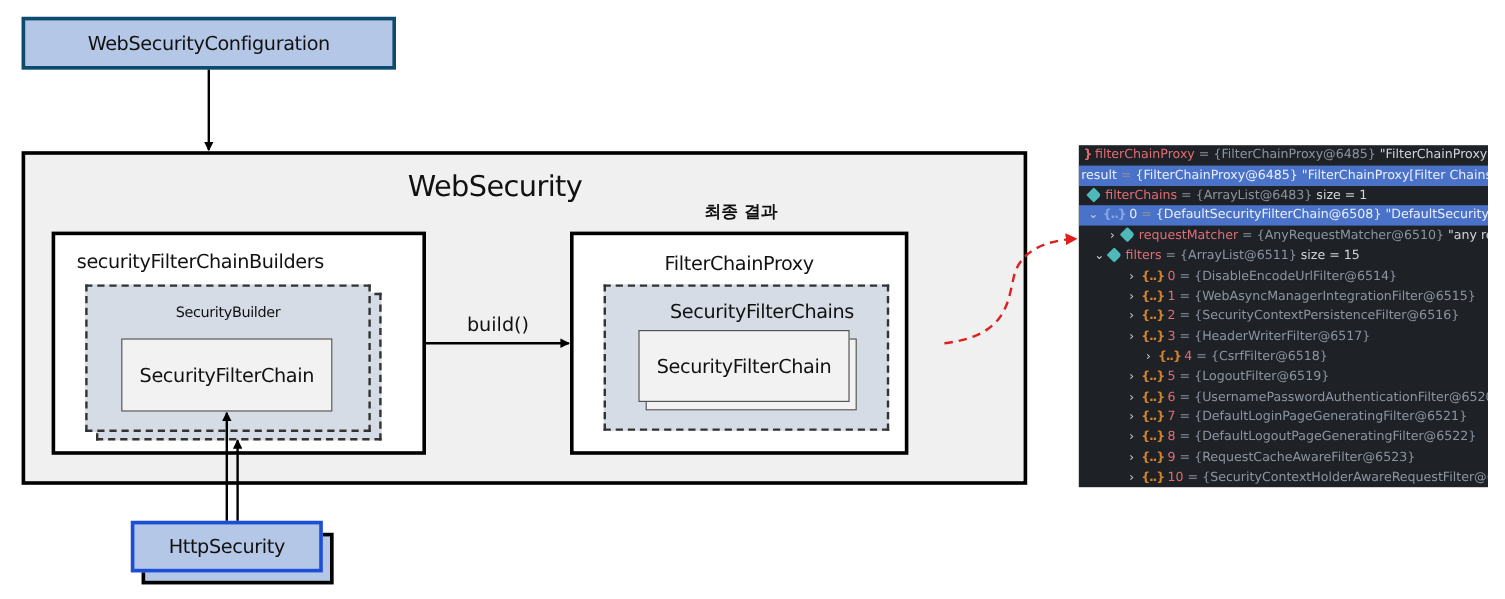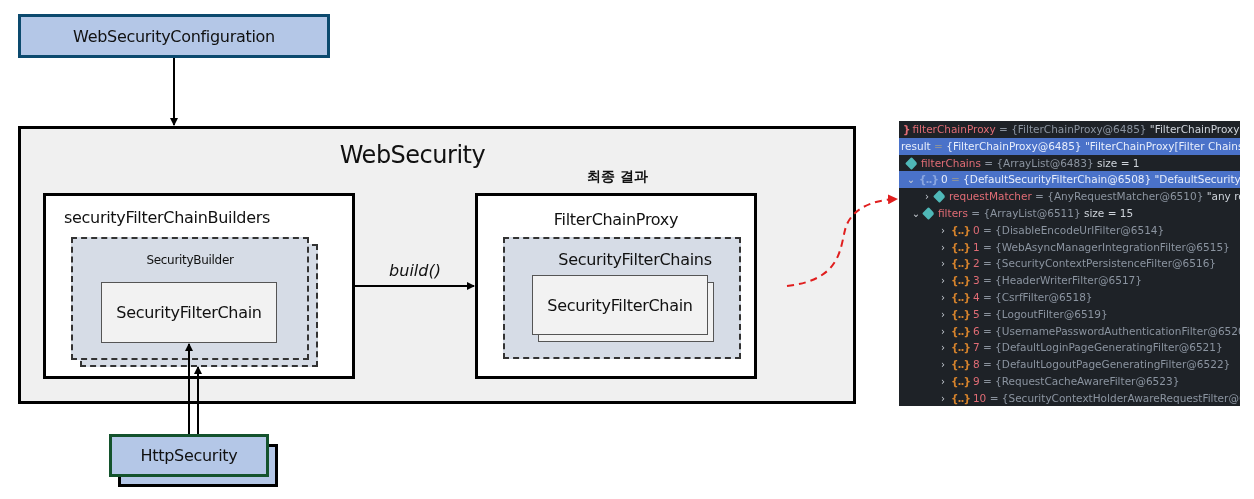--- a/index.html
+++ b/index.html
@@ -36,25 +36,25 @@
   #sfc-left { left: 101px; top: 282px; width: 176px; height: 61px; background: #f2f2f2; border: 1px solid #555; font-size: 16px; letter-spacing: -0.3px; }
 
   
   #proxy-box { left: 475px; top: 193px; width: 282px; height: 186px; background: #fff; border: 3px solid #000; }
   #proxy-title { left: 475px; top: 207px; width: 282px; height: 24px; font-size: 16px; letter-spacing: -0.3px; }
   #chains-box { left: 503px; top: 237px; width: 238px; height: 122px; }
   #chains-title { left: 503px; top: 247px; width: 264px; height: 24px; font-size: 16px; letter-spacing: -0.3px; }
   #sfc-right-back { left: 538px; top: 282px; width: 176px; height: 60px; background: #f2f2f2; border: 1px solid #555; }
   #sfc-right { left: 532px; top: 275px; width: 176px; height: 60px; background: #f2f2f2; border: 1px solid #555; font-size: 16px; letter-spacing: -0.3px; }
 
-  #build-label { left: 380px; top: 258px; width: 70px; height: 24px; font-size: 16px; font-style: italic; }
+  #build-label { left: 380px; top: 258px; width: 70px; height: 24px; font-size: 16px; }
 
   
   #http-back { left: 118px; top: 444px; width: 160px; height: 43px; background: #b4c7e7; border: 3px solid #000; }
-  #http-front { left: 109px; top: 434px; width: 160px; height: 43px; background: #b4c7e7; border: 3px solid #14532d; font-size: 16px; letter-spacing: -0.3px; }
+  #http-front { left: 109px; top: 434px; width: 160px; height: 43px; background: #b4c7e7; border: 3px solid #1d4ed8; font-size: 16px; letter-spacing: -0.3px; }
 
   svg#connectors { position: absolute; left: 0; top: 0; width: 1254px; height: 499px; pointer-events: none; }
 
   
   #debugger {
     left: 899px; top: 121px; width: 341px; height: 285px;
     background: #1e2227; overflow: hidden;
     font-family: "DejaVu Sans", sans-serif; font-size: 10.5px;
   }
   .dbg-row {
@@ -129,20 +129,20 @@
     <div class="dbg-row" style="top: 0px; padding-left: 2px; box-sizing: border-box;"><span class="chev" style="width: 0px;"></span><span class="obj-icon" style="color: rgb(224, 108, 117);">}</span><span class="name">filterChainProxy</span><span class="eq"> = </span><span class="val">{FilterChainProxy@6485}</span><span> </span><span class="str">"FilterChainProxy[Filter Chains: [DefaultSecurityFilterChain</span></div>
     <div class="dbg-row sel" style="top: 16.8px; padding-left: 2px; box-sizing: border-box;"><span class="chev" style="width: 0px;"></span><span class="name">result</span><span class="eq"> = </span><span class="val">{FilterChainProxy@6485}</span><span> </span><span class="str">"FilterChainProxy[Filter Chains: [DefaultSecurityFilterChain</span></div>
     <div class="dbg-row" style="top: 33.6px; padding-left: 6px; box-sizing: border-box;"><span class="chev" style="width: 0px;"></span><span class="tag-icon"></span><span class="name">filterChains</span><span class="eq"> = </span><span class="val">{ArrayList@6483}</span><span> </span><span class="str"> size = 1</span></div>
     <div class="dbg-row sel" style="top: 50.4px; padding-left: 6px; box-sizing: border-box;"><span class="chev">⌄</span><span class="obj-icon">{..}</span><span class="name">0</span><span class="eq"> = </span><span class="val">{DefaultSecurityFilterChain@6508}</span><span> </span><span class="str">"DefaultSecurityFilterChain</span></div>
     <div class="dbg-row" style="top: 67.2px; padding-left: 22px; box-sizing: border-box;"><span class="chev">›</span><span class="tag-icon"></span><span class="name">requestMatcher</span><span class="eq"> = </span><span class="val">{AnyRequestMatcher@6510}</span><span> </span><span class="str">"any request"</span></div>
     <div class="dbg-row" style="top: 84px; padding-left: 11px; box-sizing: border-box;"><span class="chev">⌄</span><span class="tag-icon"></span><span class="name">filters</span><span class="eq"> = </span><span class="val">{ArrayList@6511}</span><span> </span><span class="str"> size = 15</span></div>
     <div class="dbg-row" style="top: 100.8px; padding-left: 38px; box-sizing: border-box;"><span class="chev">›</span><span class="obj-icon">{..}</span><span class="name">0</span><span class="eq"> = </span><span class="val">{DisableEncodeUrlFilter@6514}</span></div>
     <div class="dbg-row" style="top: 117.6px; padding-left: 38px; box-sizing: border-box;"><span class="chev">›</span><span class="obj-icon">{..}</span><span class="name">1</span><span class="eq"> = </span><span class="val">{WebAsyncManagerIntegrationFilter@6515}</span></div>
     <div class="dbg-row" style="top: 134.4px; padding-left: 38px; box-sizing: border-box;"><span class="chev">›</span><span class="obj-icon">{..}</span><span class="name">2</span><span class="eq"> = </span><span class="val">{SecurityContextPersistenceFilter@6516}</span></div>
     <div class="dbg-row" style="top: 151.2px; padding-left: 38px; box-sizing: border-box;"><span class="chev">›</span><span class="obj-icon">{..}</span><span class="name">3</span><span class="eq"> = </span><span class="val">{HeaderWriterFilter@6517}</span></div>
-    <div class="dbg-row" style="top: 168px; padding-left: 38px; box-sizing: border-box;"><span class="chev">›</span><span class="obj-icon">{..}</span><span class="name">4</span><span class="eq"> = </span><span class="val">{CsrfFilter@6518}</span></div>
+    <div class="dbg-row" style="top: 168px; padding-left: 52px; box-sizing: border-box;"><span class="chev">›</span><span class="obj-icon">{..}</span><span class="name">4</span><span class="eq"> = </span><span class="val">{CsrfFilter@6518}</span></div>
     <div class="dbg-row" style="top: 184.8px; padding-left: 38px; box-sizing: border-box;"><span class="chev">›</span><span class="obj-icon">{..}</span><span class="name">5</span><span class="eq"> = </span><span class="val">{LogoutFilter@6519}</span></div>
     <div class="dbg-row" style="top: 201.6px; padding-left: 38px; box-sizing: border-box;"><span class="chev">›</span><span class="obj-icon">{..}</span><span class="name">6</span><span class="eq"> = </span><span class="val">{UsernamePasswordAuthenticationFilter@6520}</span></div>
     <div class="dbg-row" style="top: 218.4px; padding-left: 38px; box-sizing: border-box;"><span class="chev">›</span><span class="obj-icon">{..}</span><span class="name">7</span><span class="eq"> = </span><span class="val">{DefaultLoginPageGeneratingFilter@6521}</span></div>
     <div class="dbg-row" style="top: 235.2px; padding-left: 38px; box-sizing: border-box;"><span class="chev">›</span><span class="obj-icon">{..}</span><span class="name">8</span><span class="eq"> = </span><span class="val">{DefaultLogoutPageGeneratingFilter@6522}</span></div>
     <div class="dbg-row" style="top: 252px; padding-left: 38px; box-sizing: border-box;"><span class="chev">›</span><span class="obj-icon">{..}</span><span class="name">9</span><span class="eq"> = </span><span class="val">{RequestCacheAwareFilter@6523}</span></div>
     <div class="dbg-row" style="top: 268.8px; padding-left: 38px; box-sizing: border-box;"><span class="chev">›</span><span class="obj-icon">{..}</span><span class="name">10</span><span class="eq"> = </span><span class="val">{SecurityContextHolderAwareRequestFilter@6524}</span></div>
   </div>
 
 </body></html>

